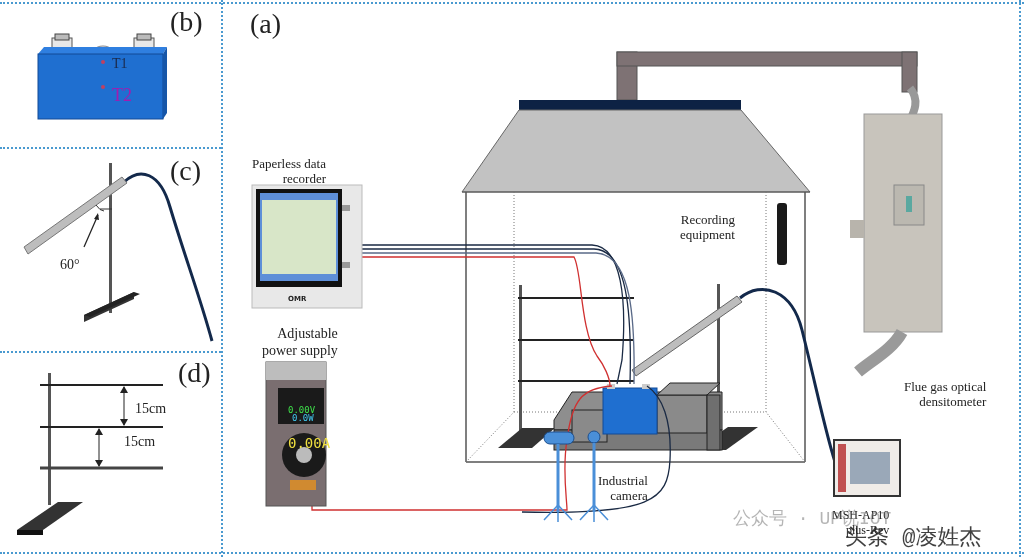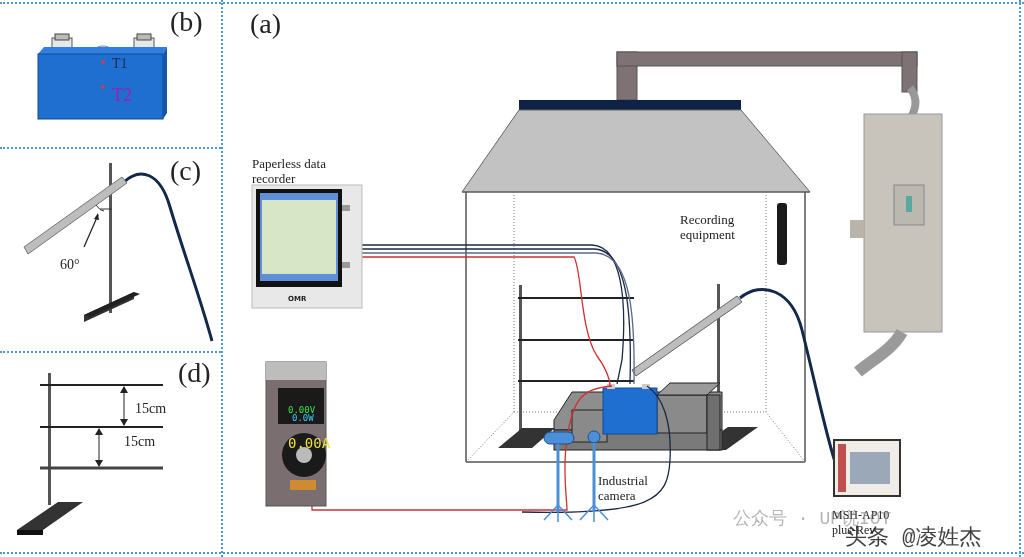--- a/index.html
+++ b/index.html
@@ -1,20 +1,20 @@
 <!DOCTYPE html>
 <html><head>
 <meta charset="utf-8">
 <style>
   html, body { margin: 0; padding: 0; background: #ffffff; }
   body { width: 1024px; height: 557px; position: relative; overflow: hidden; font-family: "Liberation Serif", "DejaVu Serif", serif; }
   .panel { position: absolute; box-sizing: border-box; }
   .dotted-v { position: absolute; width: 0; border-left: 2px dotted #4a9ad0; }
   .dotted-h { position: absolute; height: 0; border-top: 2px dotted #4a9ad0; }
-  .label { position: absolute; color: #222; font-size: 13px; line-height: 15px; text-align: left; white-space: nowrap; }
+  .label { position: absolute; color: #222; font-size: 13px; line-height: 15px; text-align: right; white-space: nowrap; }
   .panel-letter { position: absolute; font-size: 28px; color: #222; }
   svg { position: absolute; left: 0; top: 0; }
   .watermark { position: absolute; color: rgba(120,120,120,0.55); font-family: Liberation Mono, monospace; font-size: 18px; white-space: nowrap; text-align: right; }
   .watermark2 { position: absolute; color: rgba(30,30,30,0.85); font-family: Liberation Mono, monospace; font-size: 22px; white-space: nowrap; }
 </style>
 </head>
 <body>
 
 <div class="dotted-h" style="left:0;top:2px;width:1024px;"></div>
 <div class="dotted-h" style="left:0;top:552px;width:1024px;"></div>
@@ -199,24 +199,32 @@
 
   <span class="label" style="left:66px;top:403px;font-family:'DejaVu Sans Mono',monospace;font-size:9px;color:#3ee04a;">0.00V</span>
   <span class="label" style="left:66px;top:400px;font-family:'DejaVu Sans Mono',monospace;font-size:14px;color:#f0e040;margin-top:36px;">0.00A</span>
   <span class="label" style="left:70px;top:411px;font-family:'DejaVu Sans Mono',monospace;font-size:9px;color:#40c8f0;">0.0W</span>
   <span class="label" style="left:66px;top:292px;font-family:'DejaVu Sans',sans-serif;font-size:7px;font-weight:bold;">OMR</span>
 
   <div class="label" style="left:30px;top:140px;margin-top:16px;">
     <div>Paperless data</div>
     <div>recorder</div>
   </div>
+  <div class="label" style="left:40px;top:325px;font-size:14px;line-height:17px;">
+    <div>Adjustable</div>
+    <div>power supply</div>
+  </div>
   <div class="label" style="left:458px;top:212px;">
     <div>Recording</div>
     <div>equipment</div>
   </div>
+  <div class="label" style="left:682px;top:379px;">
+    <div>Flue gas optical</div>
+    <div>densitometer</div>
+  </div>
   <div class="label" style="left:376px;top:473px;">
     <div>Industrial</div>
     <div>camera</div>
   </div>
   <div class="label" style="left:610px;top:508px;font-size:12px;">
     <div>MSH-AP10</div>
     <div>plus-Rev</div>
   </div>
 </div>
 

